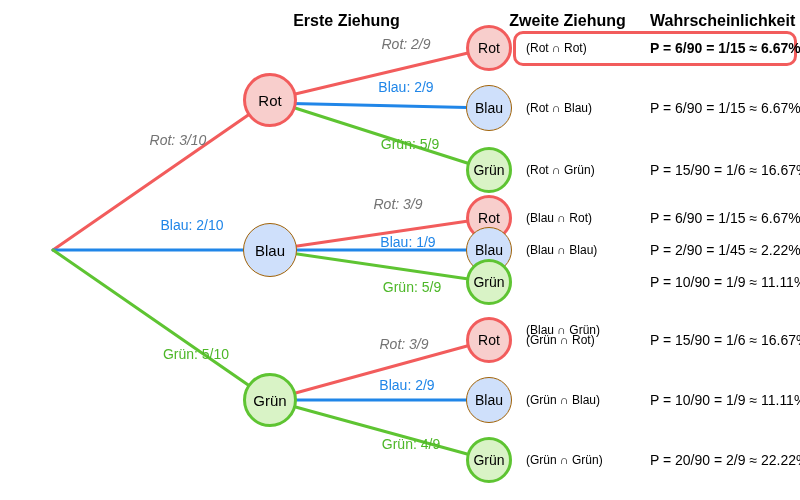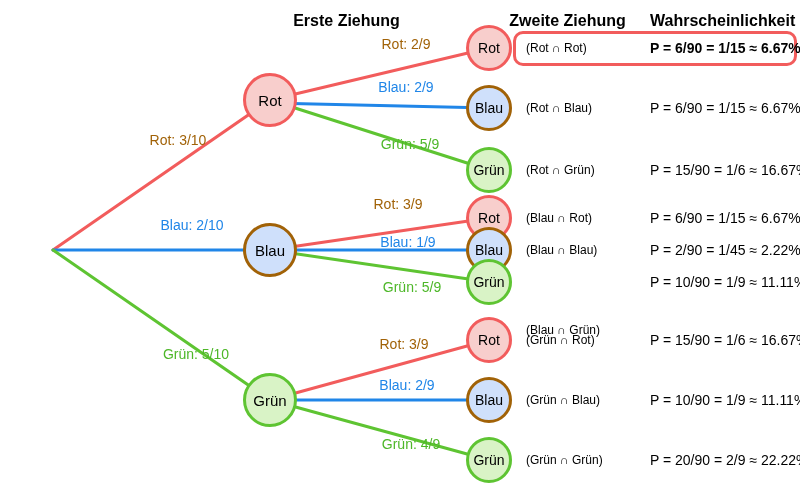--- a/index.html
+++ b/index.html
@@ -16,28 +16,28 @@
   .node{
     position:absolute; box-sizing:border-box; border-radius:50%;
     display:flex; align-items:center; justify-content:center;
     transform:translate(-50%,-50%); font-size:15px; line-height:1;
     white-space:nowrap;
   }
   .n-start{width:52px;height:52px;background:#e3f1fc;border:3px solid #2086e8;}
   .n1{width:54px;height:54px;}
   .n2{width:46px;height:46px;font-size:14px;}
   .node.red{background:#f8cecc;border:3px solid #f25c5c;}
-  .node.blue{background:#cfe0fb;border:3px solid #a16207;}
+  .node.blue{background:#cfe0fb;border:1px solid #a16207;}
   .node.green{background:#d9f3c6;border:3px solid #5ec432;}
 
   .blabel{
     position:absolute; transform:translate(-50%,-50%);
     font-size:14px; white-space:nowrap; line-height:1;
   }
-  .blabel.red{color:#a16207;}
+  .blabel.red{color:#737373;font-style:italic;}
   .blabel.blue{color:#2086e8;}
   .blabel.green{color:#4db728;}
 
   .header{
     position:absolute; top:13px; font-weight:bold; font-size:16px;
     white-space:nowrap; line-height:1;
   }
   .header.centered{transform:translateX(-50%);padding-left:43px;}
 
   .outcome{

